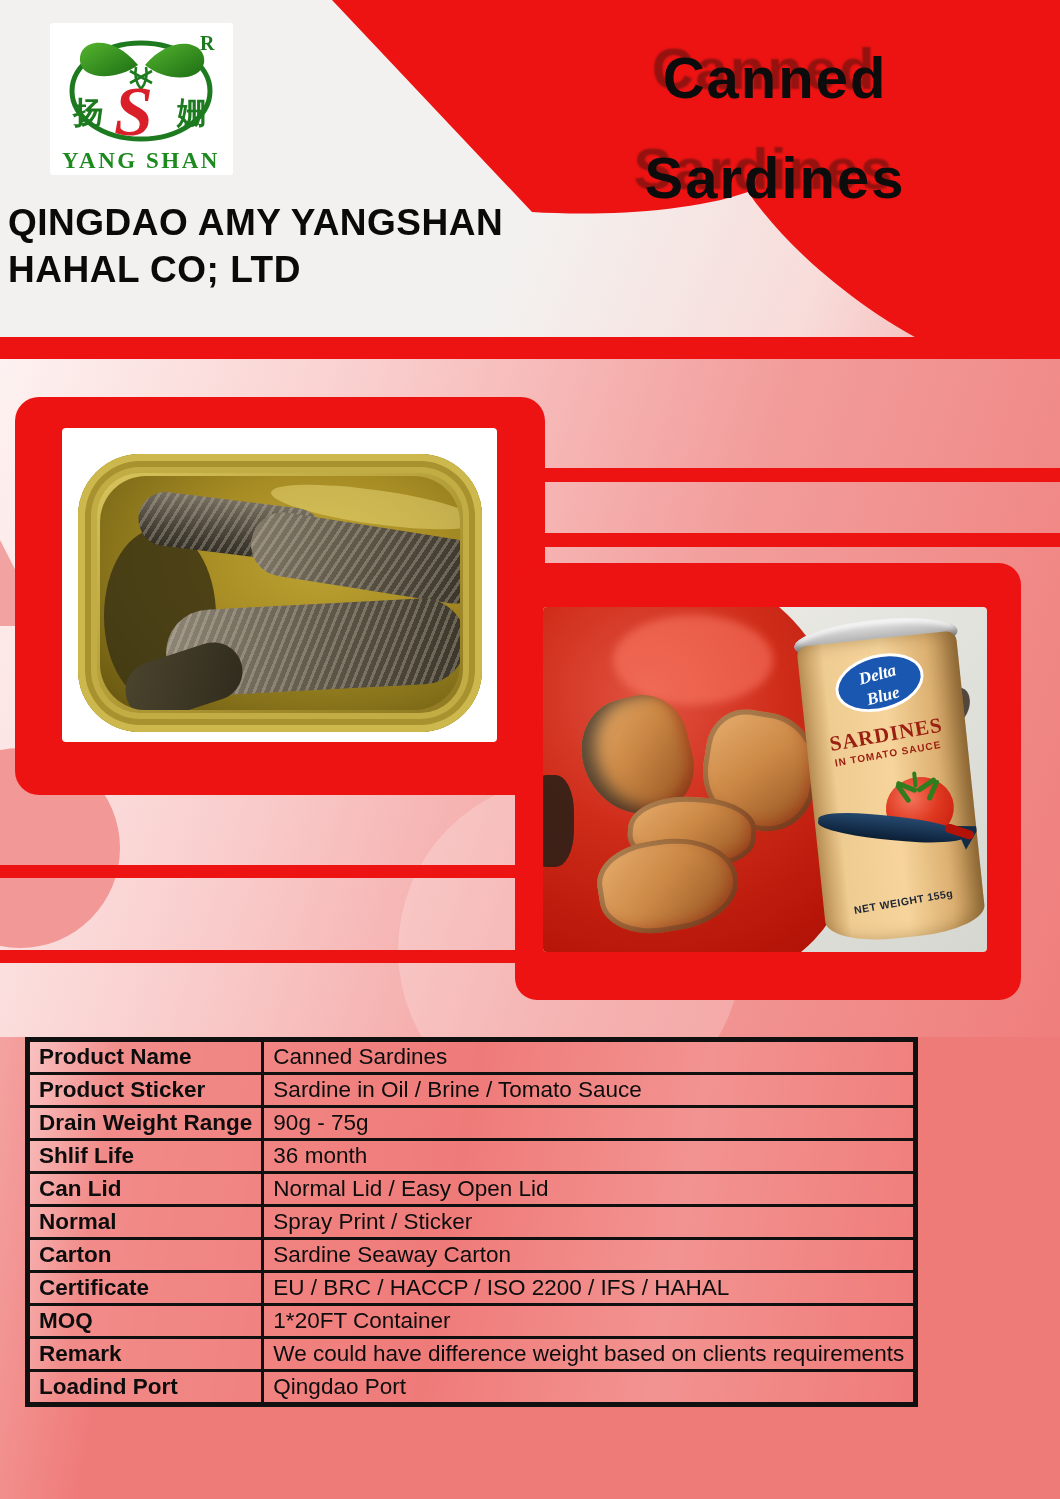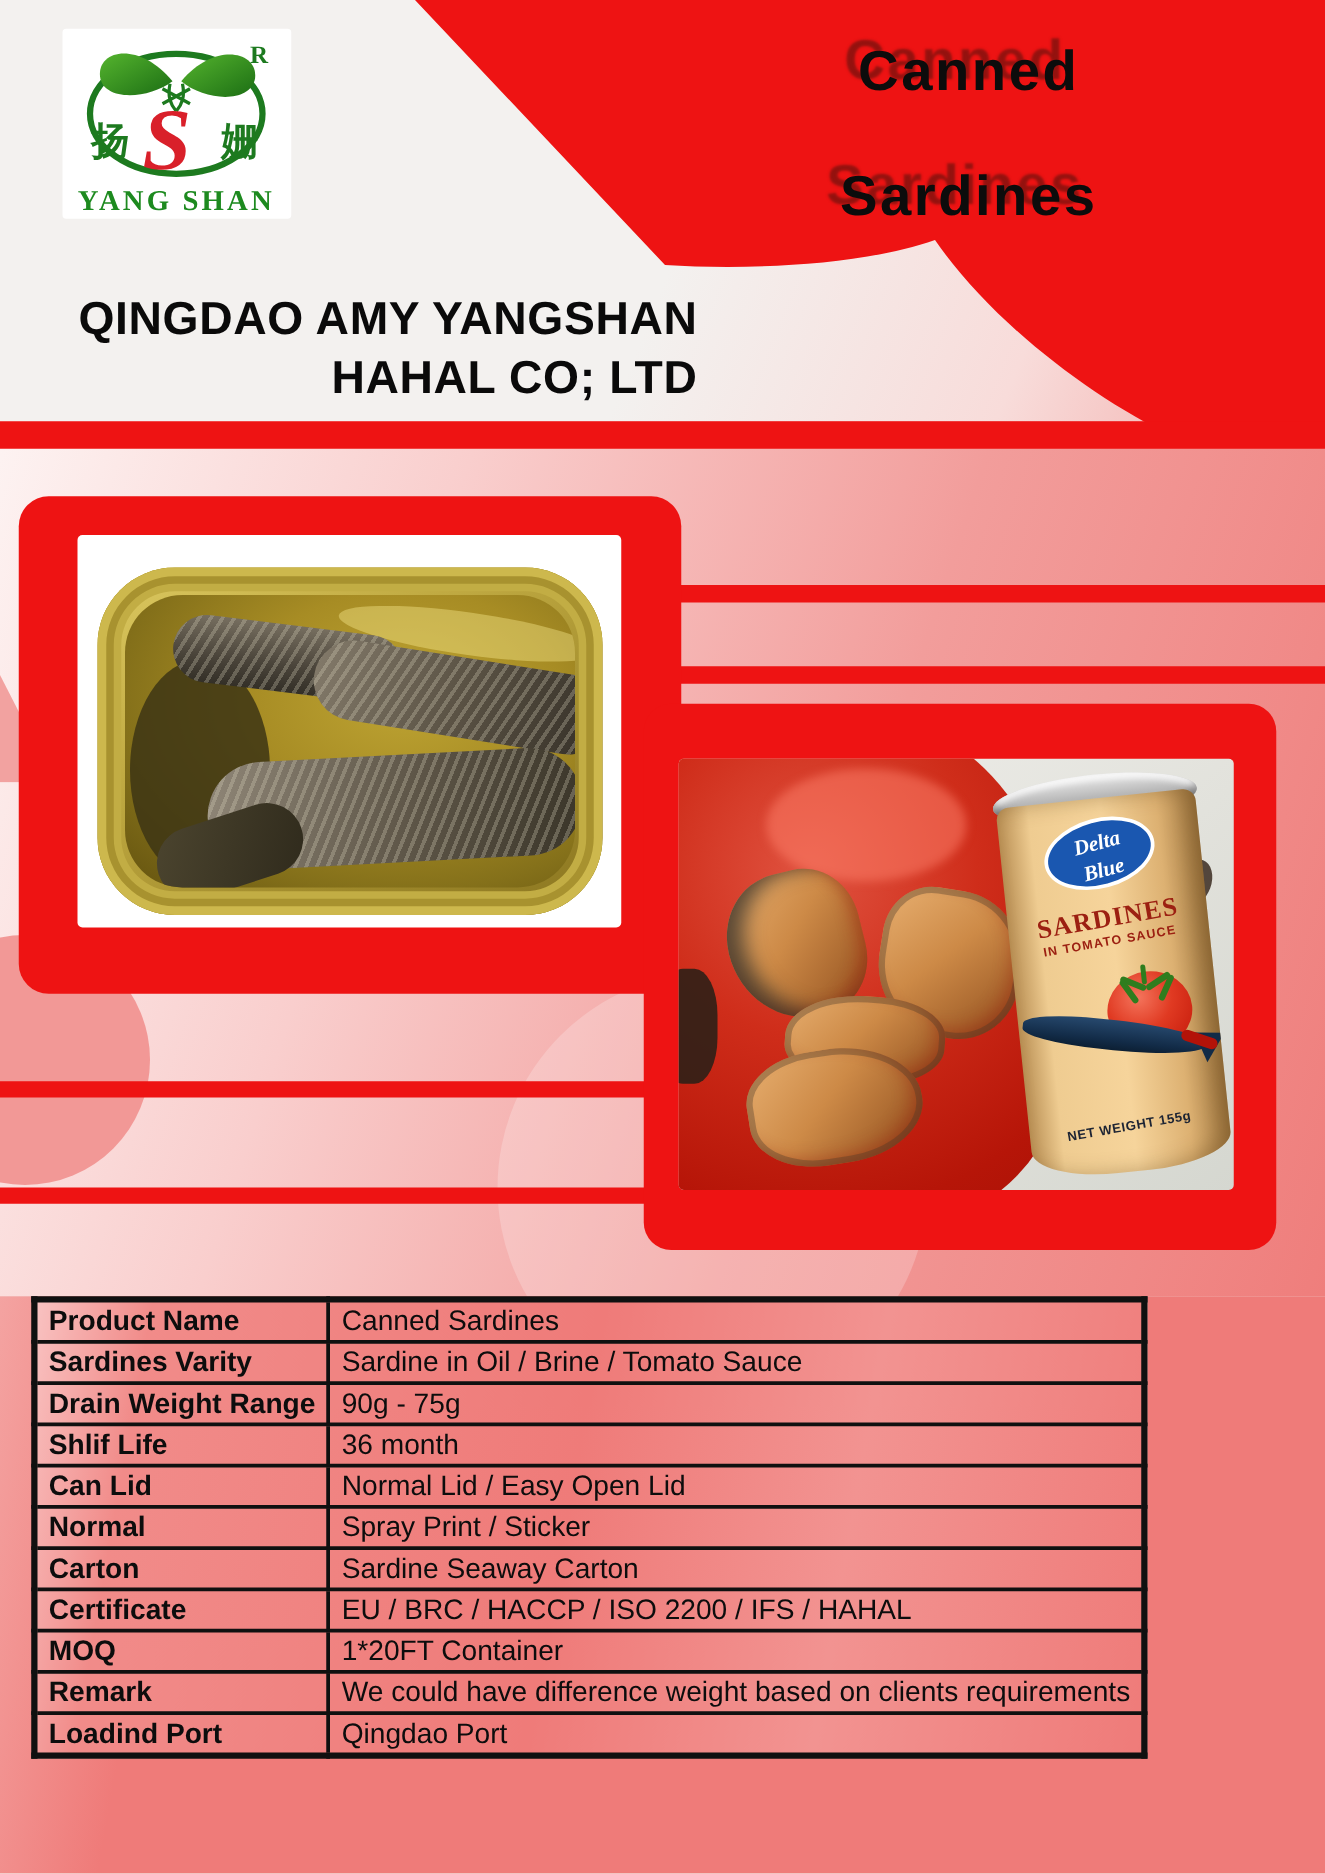--- a/index.html
+++ b/index.html
@@ -28,24 +28,24 @@
   .bar-a { left:280px; top:468px; width:780px; height:14px; }
   .bar-b { left:280px; top:533px; width:780px; height:14px; }
   .bar-c { left:0; top:865px; width:795px; height:13px; }
   .bar-d { left:0; top:950px; width:795px; height:13px; }
 
   
   .logo-box { position:absolute; left:50px; top:23px; width:183px; height:152px;
     background:#ffffff; border-radius:3px; }
 
   
-  .company { position:absolute; left:8px; top:199px; width:550px; text-align:right;
-    font-weight:800; font-size:37px; line-height:47px; letter-spacing:0.5px; color:#0a0a0a;margin-top:32px; }
-  .title { position:absolute; left:545px; top:7px; width:460px; text-align:center;
-    font-weight:900; font-size:45px; line-height:100px; letter-spacing:2px; color:#0c0c0c;
+  .company { position:absolute; left:8px; top:199px; width:550px; text-align:left;
+    font-weight:800; font-size:37px; line-height:47px; letter-spacing:0.5px; color:#0a0a0a; }
+  .title { position:absolute; left:545px; top:28px; width:460px; text-align:center;
+    font-weight:900; font-size:58px; line-height:100px; letter-spacing:2px; color:#0c0c0c;
     text-shadow:-11px -9px 2px rgba(88,18,14,0.6); }
 
   
   .frame-left { position:absolute; left:15px; top:397px; width:530px; height:398px;
     background:#ee1313; border-radius:24px; padding:31px 48px 53px 47px; }
   .photo-oil { position:relative; width:100%; height:100%; background:#ffffff;
     border-radius:4px; overflow:hidden; }
   .tin { position:absolute; left:16px; top:26px; width:404px; height:278px; border-radius:62px;
     background:linear-gradient(150deg,#ddca62 0%,#c0aa42 35%,#a18b2c 70%,#8a7520 100%);
     box-shadow:inset 0 0 0 7px #cdb84d, inset 0 0 0 13px #a8922f, inset 0 0 0 19px #c2ad44; }
@@ -245,21 +245,21 @@
     </div>
   </div>
 
   <table class="spec-table">
     <tbody>
         <tr>
           <td class="lbl">Product Name</td>
           <td class="val">Canned Sardines</td>
         </tr>
         <tr>
-          <td class="lbl">Sardines Varity</td>
+          <td class="lbl">Product Sticker</td>
           <td class="val">Sardine in Oil / Brine / Tomato Sauce</td>
         </tr>
         <tr>
           <td class="lbl">Drain Weight Range</td>
           <td class="val">90g - 75g</td>
         </tr>
         <tr>
           <td class="lbl">Shlif Life</td>
           <td class="val">36 month</td>
         </tr>

